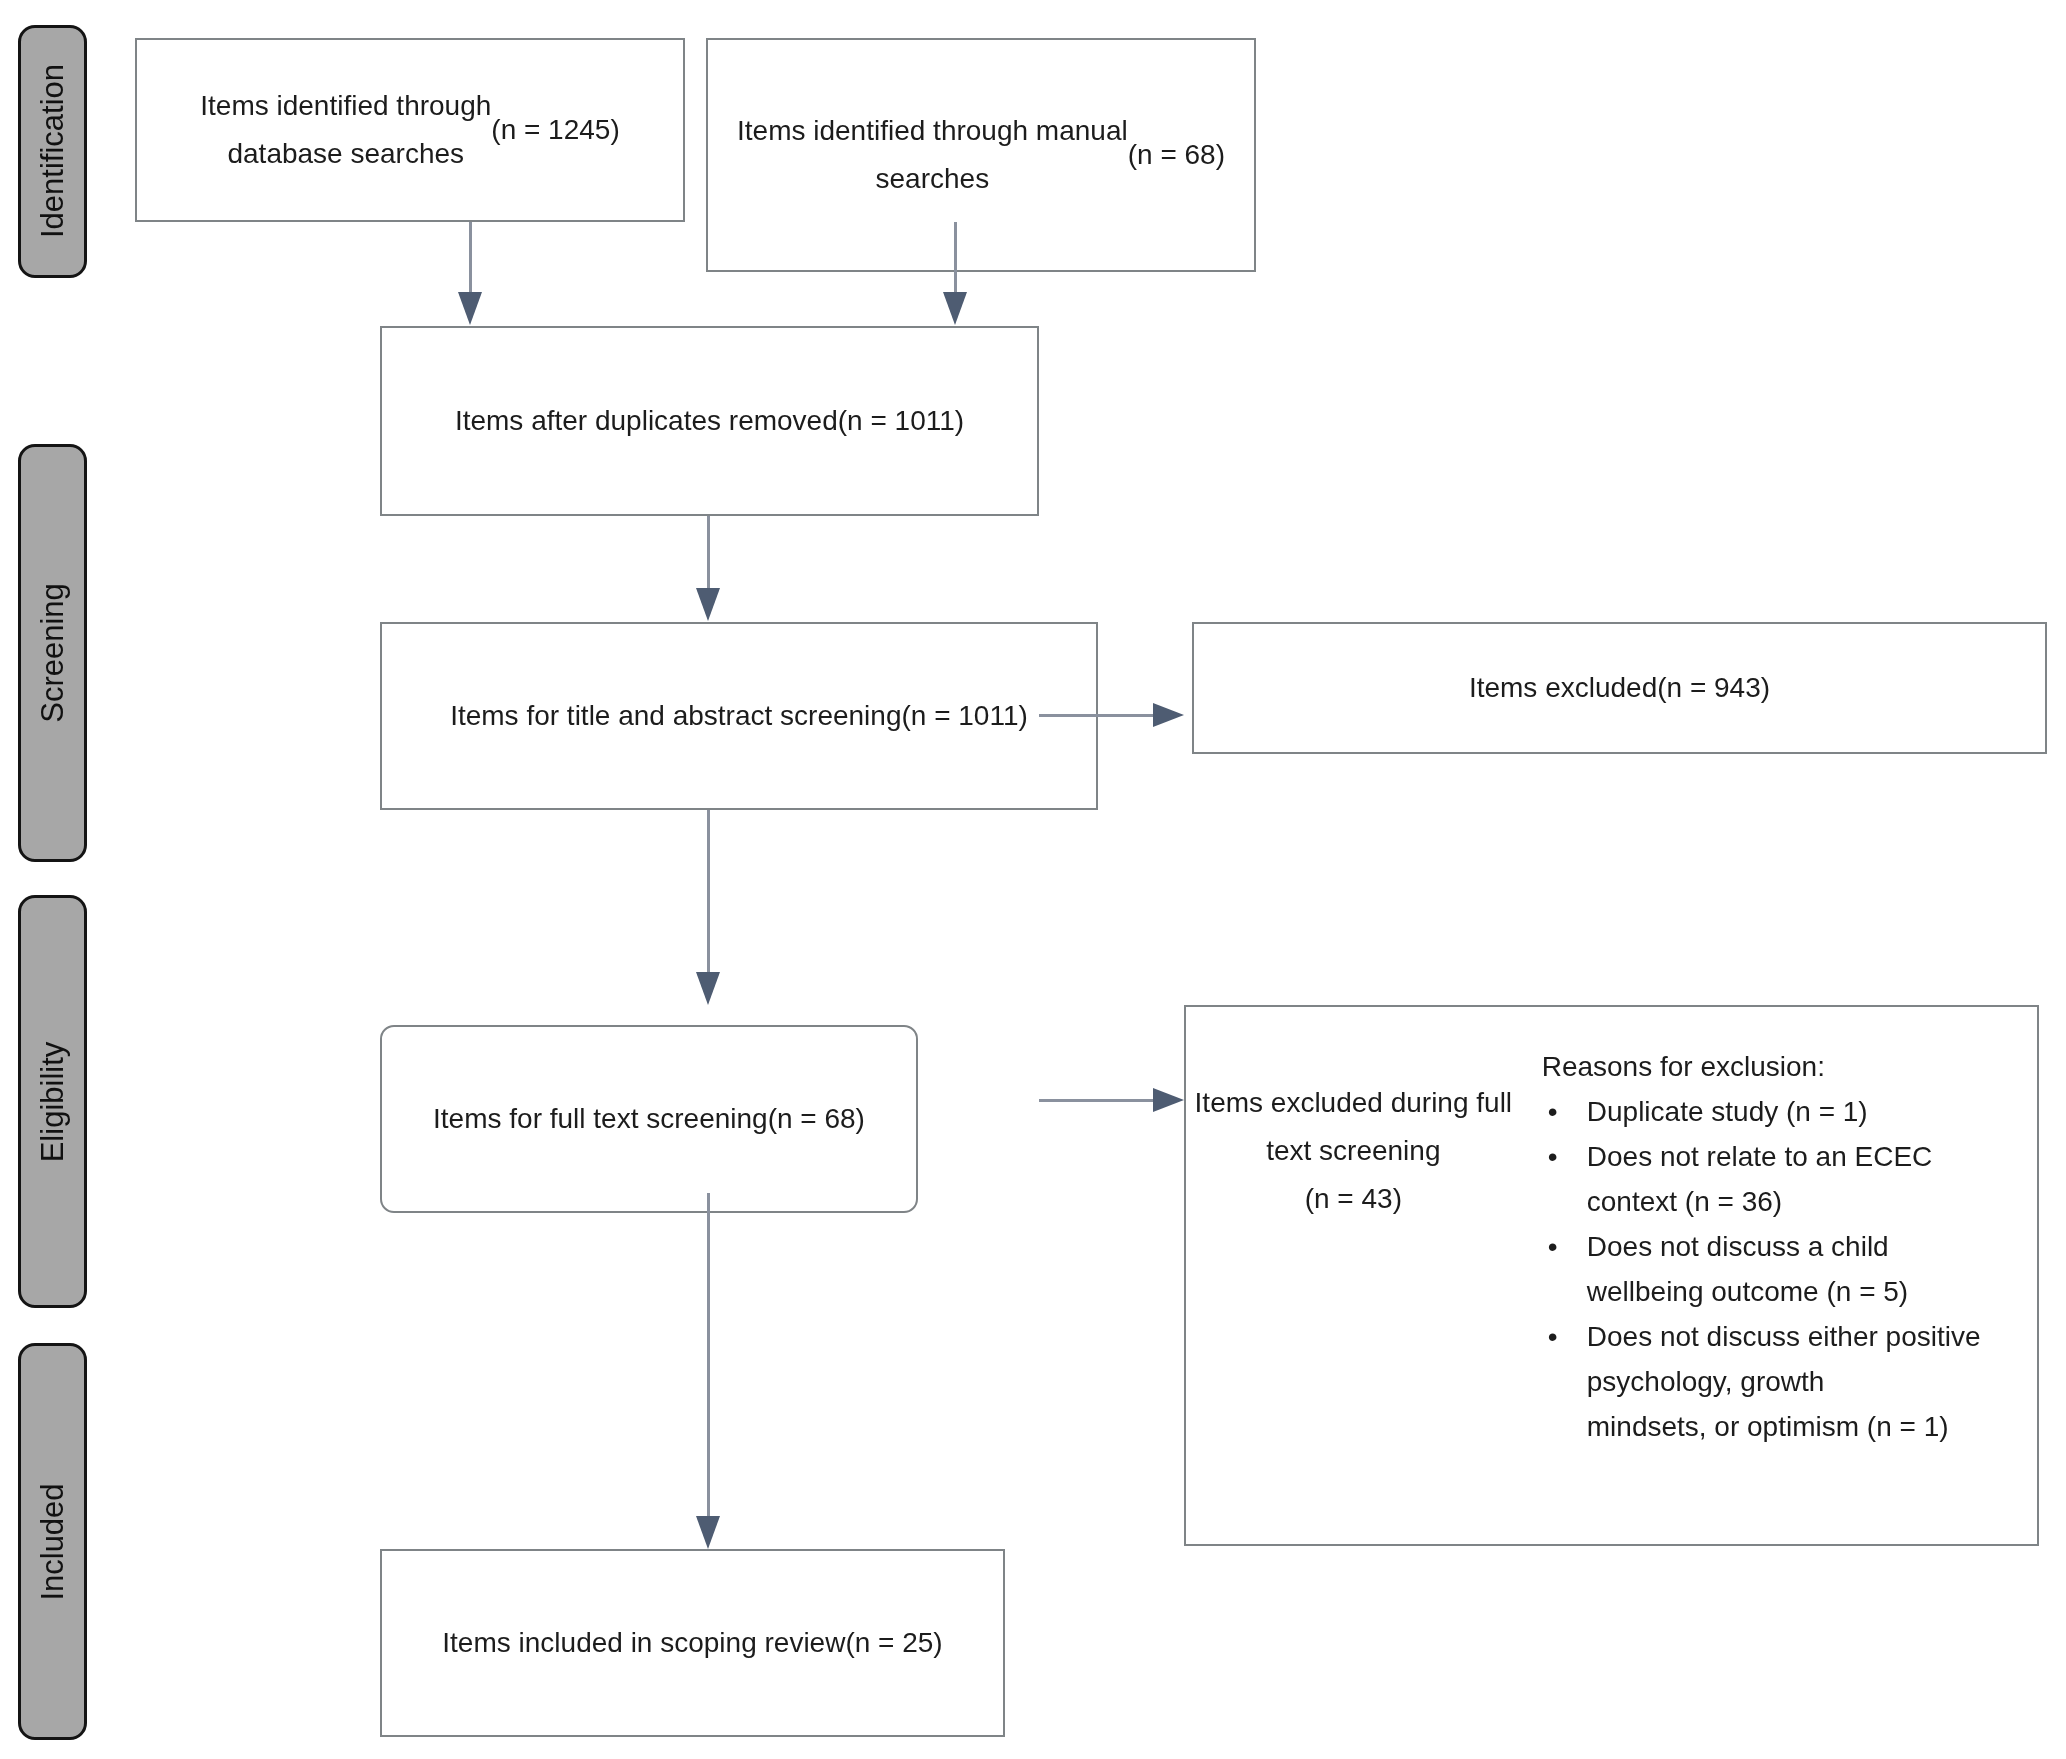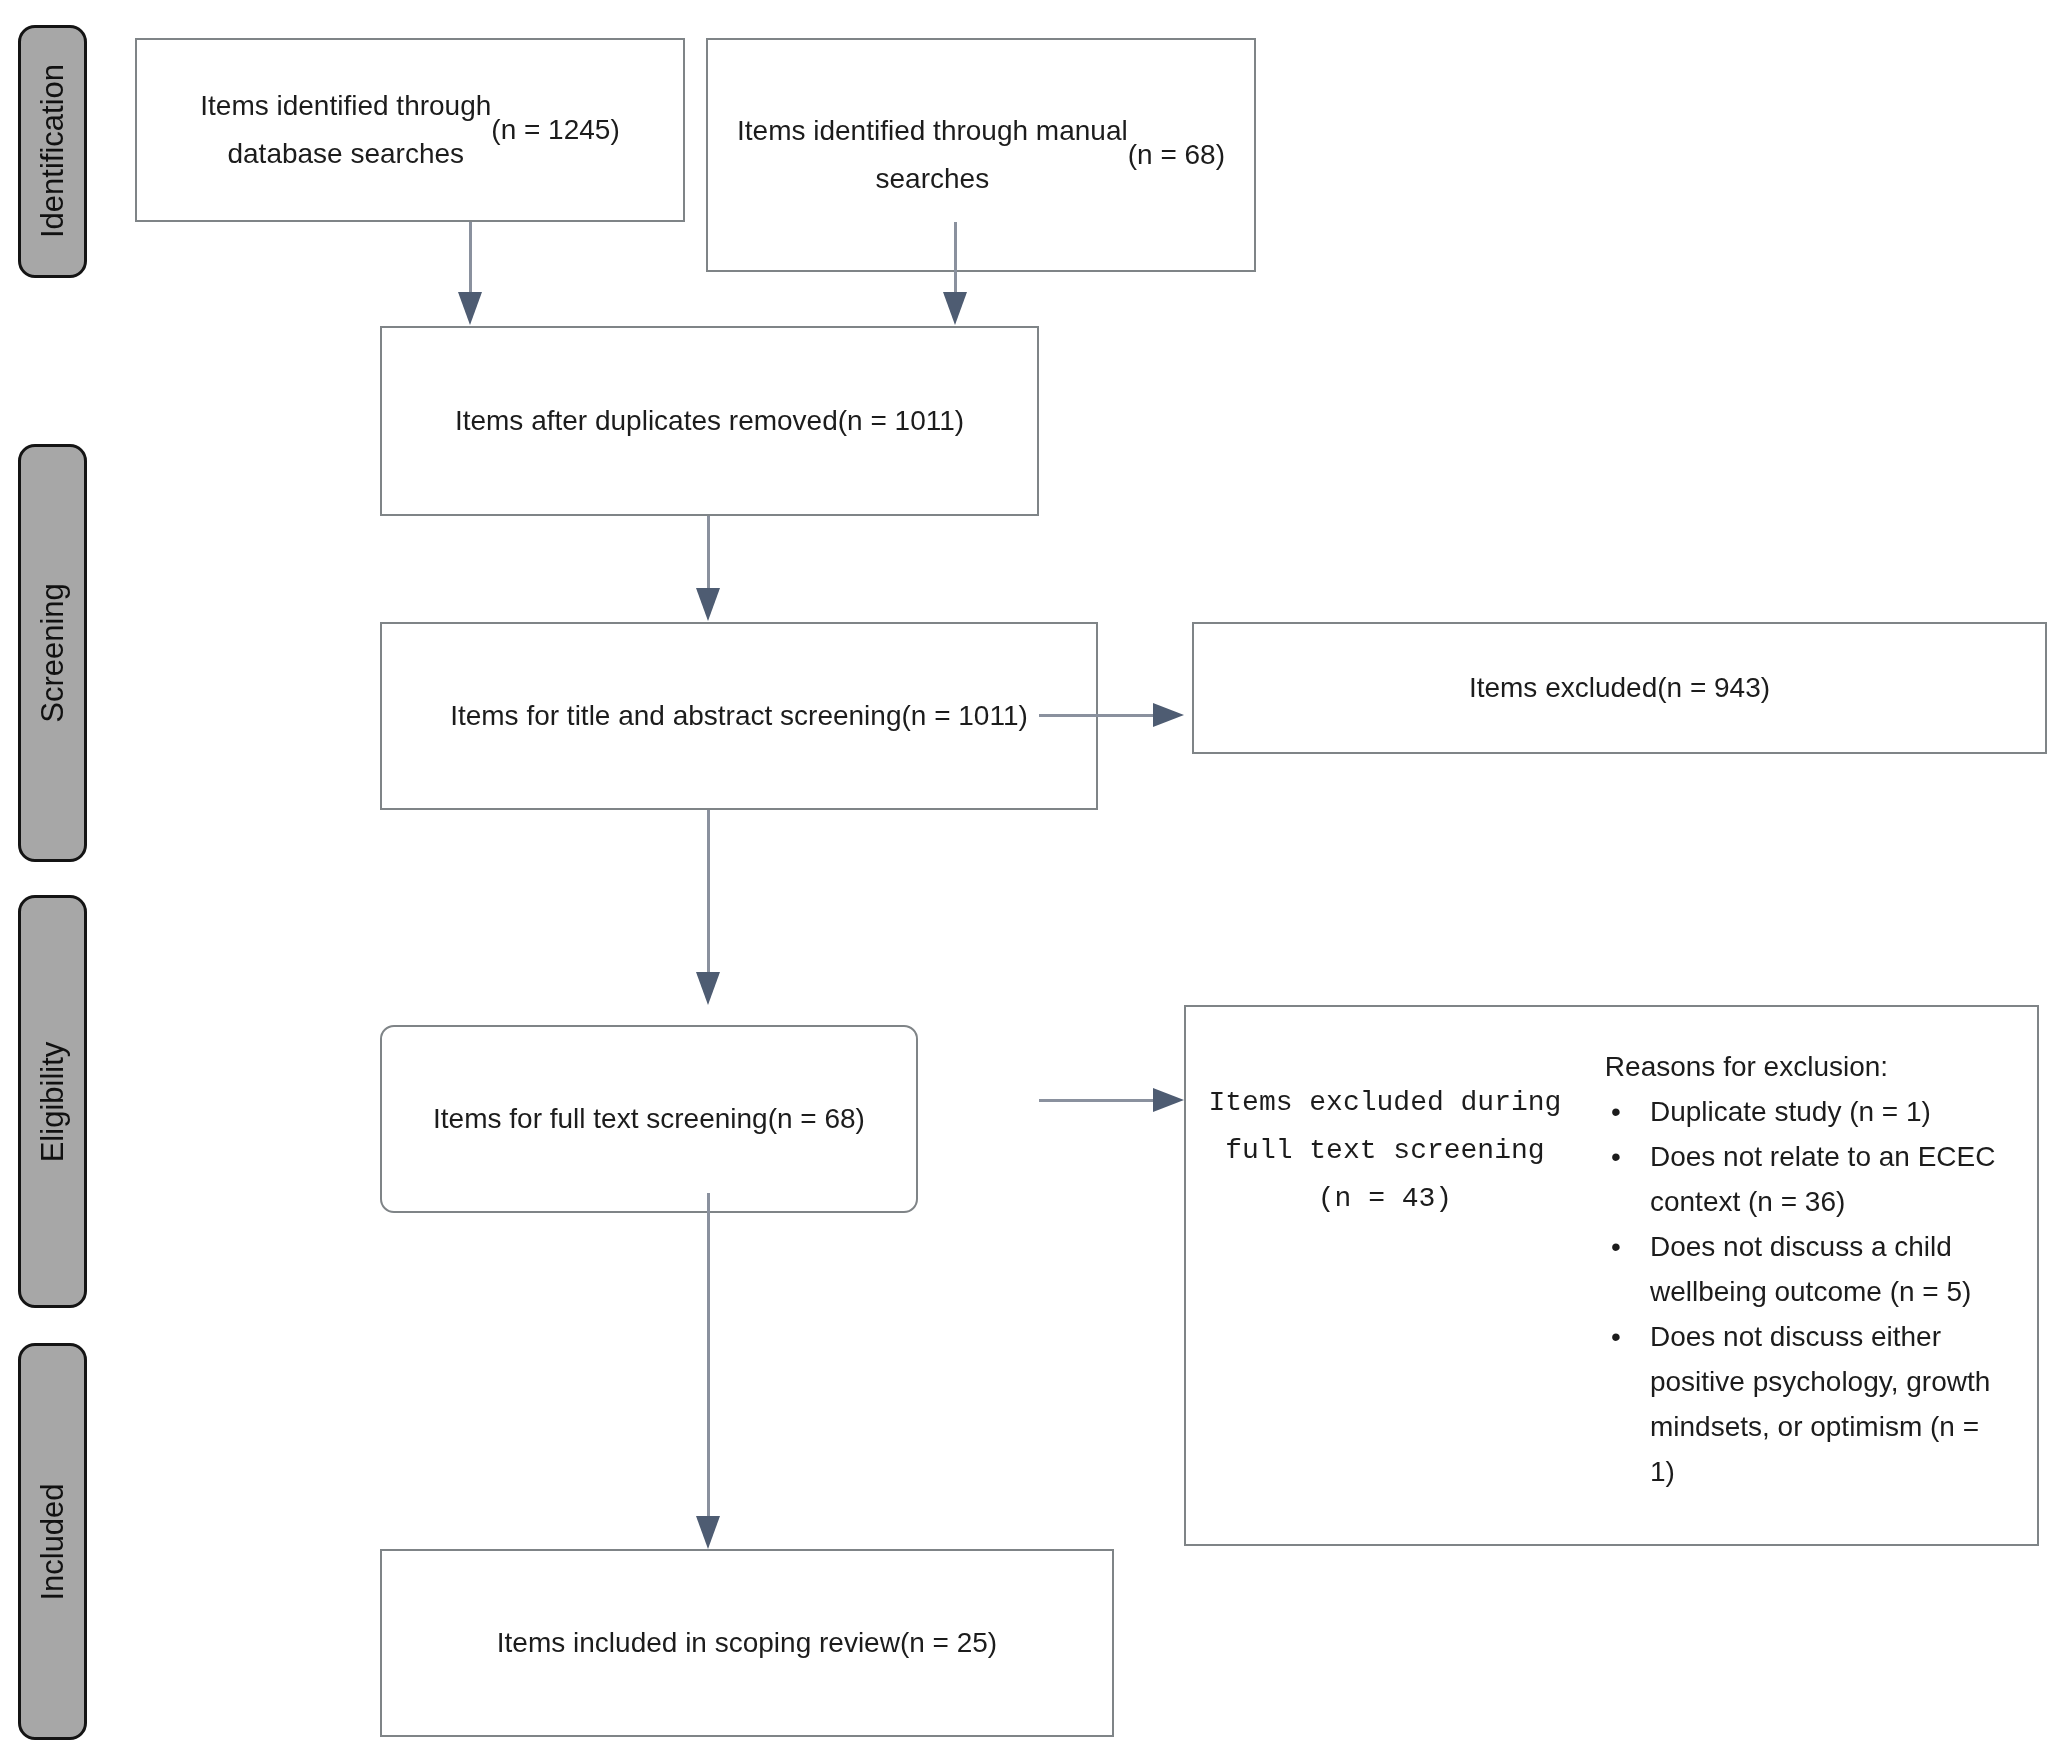--- a/index.html
+++ b/index.html
@@ -56,21 +56,20 @@
 
   
   .flow-box.tall {
     justify-content: flex-start;
     align-items: stretch;
     text-align: left;
   }
   .tall .title-wrap {
     margin-top: 72px;
     text-align: center;
-    font-family: Liberation Mono, monospace;
   }
   .reasons {
     margin-top: 37px;
     padding-left: 21px;
     padding-right: 37px;
     font-size: 28px;
     line-height: 45px;
   }
   .reasons .reasons-heading { margin-bottom: 0; }
   .reasons ul {
@@ -218,19 +217,19 @@
         </li>
       </ul>
     </div>
   </div>
 
   <div>
     <div class="line-v" style="left:707px;top:1193px;height:324px;"></div>
     <div class="arrow-down" style="left:696px;top:1516px;"></div>
   </div>
 
-  <div class="flow-box" style="left:380px;top:1549px;width:734px;height:188px;text-align:center;">
+  <div class="flow-box" style="left:380px;top:1549px;width:625px;height:188px;text-align:center;">
     <div class="label">Items included in scoping review</div>
     <div class="count">(n = 25)</div>
   </div>
 
 </div>
 
 
 </body></html>

